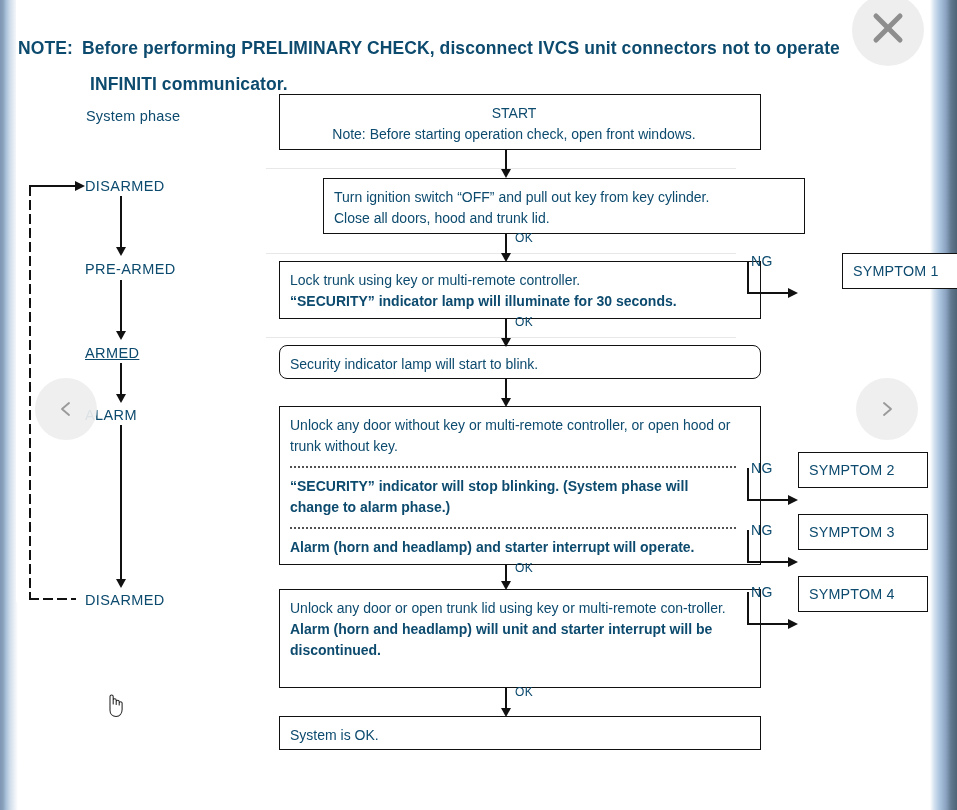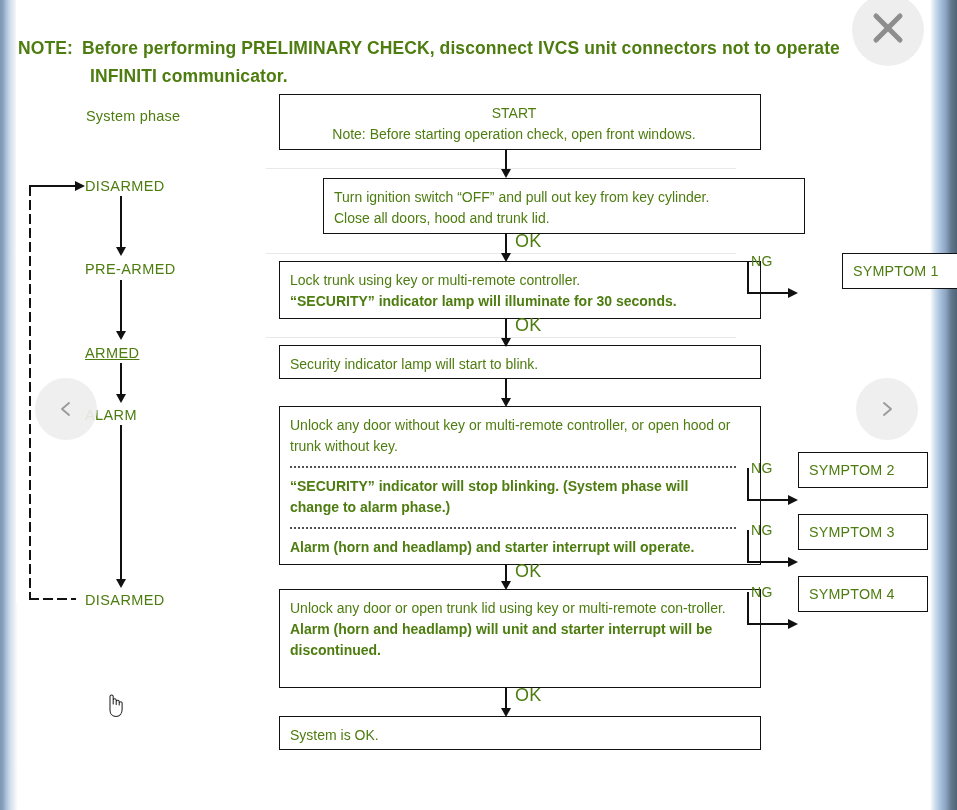--- a/index.html
+++ b/index.html
@@ -25,36 +25,36 @@
     overflow: hidden;
   }
 
   #page {
     position: absolute;
     left: 16px;
     top: 0px;
     width: 914px;
     height: 602px;
     background: #ffffff;
-    color: #4d7c0f;
+    color: #0c4a6e;
   }
 
   
   #note {
     position: absolute;
     left: 2px;
     top: 36px;
     width: 920px;
     font-size: 17.5px;
     font-weight: bold;
     line-height: 24px;
     letter-spacing: 0.1px;
   }
   #note .note-label { display: inline-block; width: 64px; }
-  #note .note-line2 { display: block; padding-left: 72px; margin-top: 4px; }
+  #note .note-line2 { display: block; padding-left: 72px; margin-top: 12px; }
 
   
   #phase-col { position: absolute; left: 0; top: 0; width: 250px; height: 810px; }
 
   #phase-title {
     position: absolute; left: 70px; top: 90px;
     font-size: 14.5px; letter-spacing: .2px; margin-top: 18px;
   }
 
   .phase-label {
@@ -116,35 +116,35 @@
   .flow-box .b { font-weight: bold; }
   .flow-box .center { text-align: center; }
   .sep {
     height: 0; border-top: 2px dotted #333;
     margin: 9px 2px 8px 0; opacity: .85;
   }
 
   #box-start   { top: 94px;  height: 56px; }
   #box-ignition{ top: 178px; height: 56px; margin-left: 44px; }
   #box-lock    { top: 261px; height: 58px; }
-  #box-blink   { top: 345px; height: 34px; }
+  #box-blink   { top: 345px; height: 34px; border-radius: 8px; }
   #box-unlock  { top: 406px; height: 159px; }
   #box-unlock2 { top: 589px; height: 99px; }
   #box-sysok   { top: 716px; height: 34px; }
 
   
   .ok-arrow { position: absolute; left: 489px; width: 1.8px; background: #111; }
   .ok-arrow::after {
     content: ""; position: absolute; left: -4.4px; bottom: -8px;
     border-left: 5.2px solid transparent; border-right: 5.2px solid transparent;
     border-top: 9px solid #111;
   }
   .ok-label {
     position: absolute; left: 499px;
-    font-size: 18px; letter-spacing: .3px;
+    font-size: 12px; letter-spacing: .3px;
   }
   .oka1 { top: 150px; height: 20px; }
   .oka2 { top: 234px; height: 20px; }
   .oka3 { top: 319px; height: 20px; }
   .oka4 { top: 379px; height: 20px; }
   .oka5 { top: 565px; height: 17px; }
   .oka6 { top: 688px; height: 21px; }
 
   .okl2 { top: 231px; }
   .okl3 { top: 315px; }

